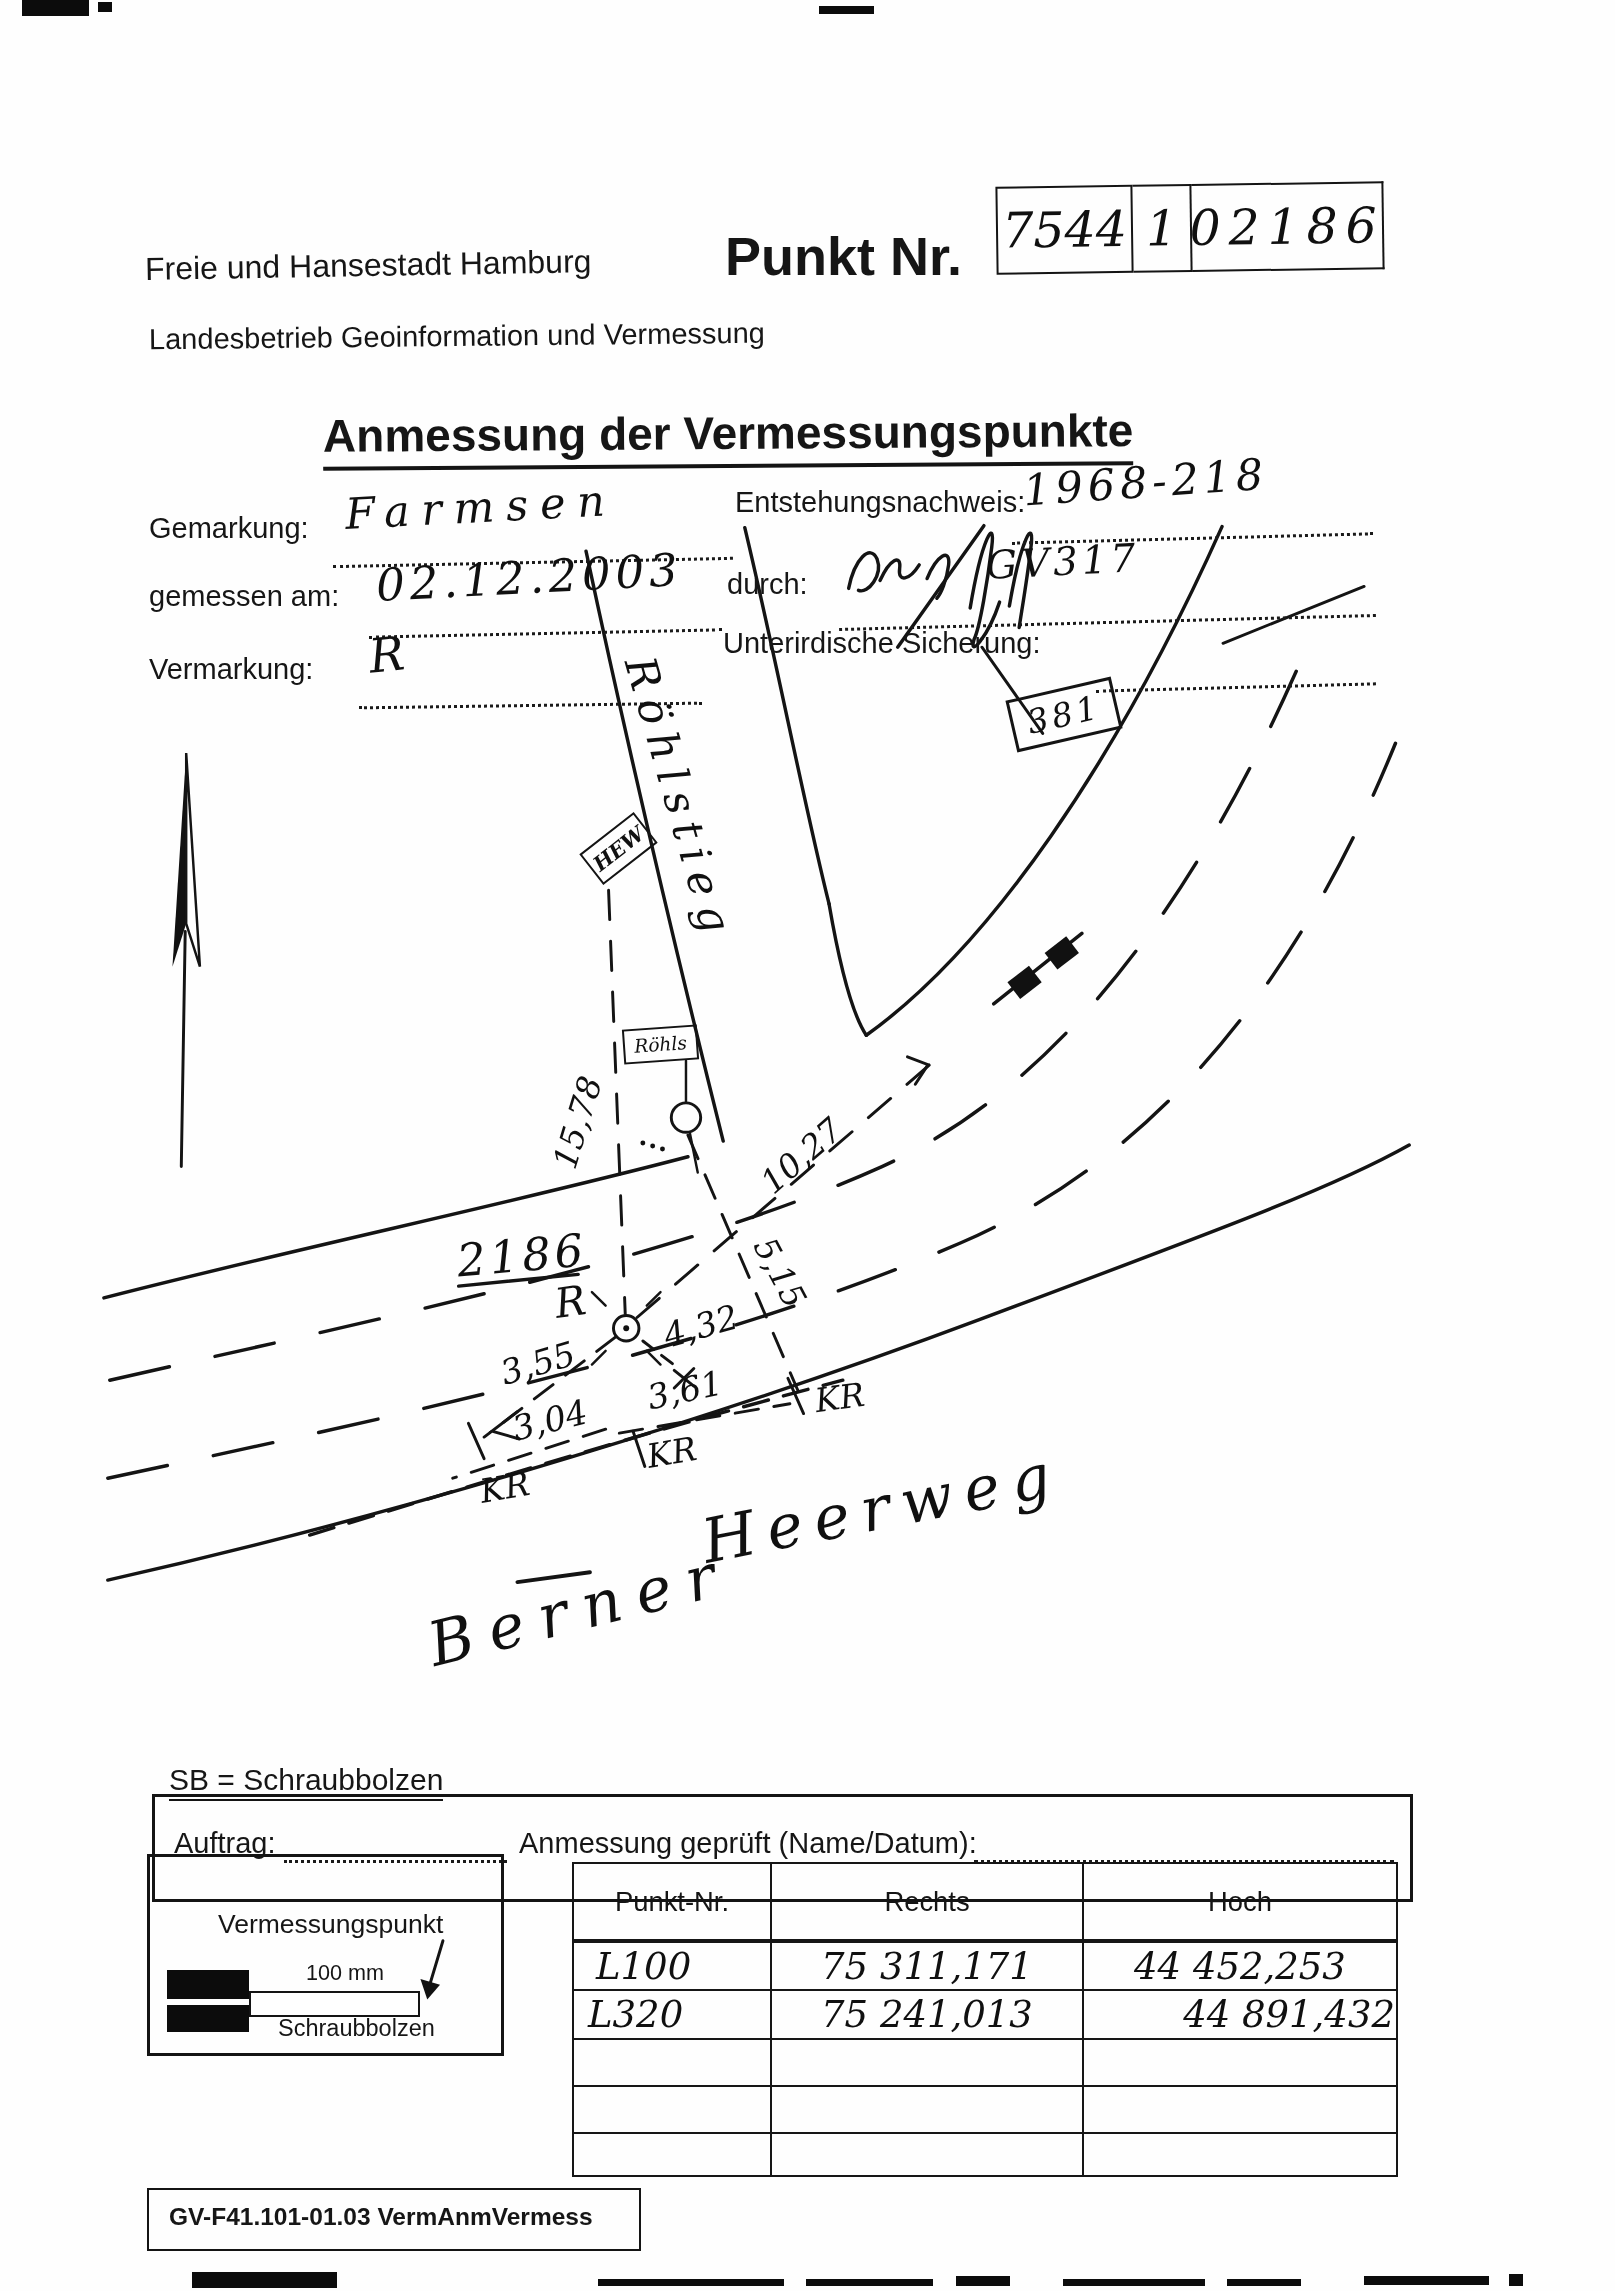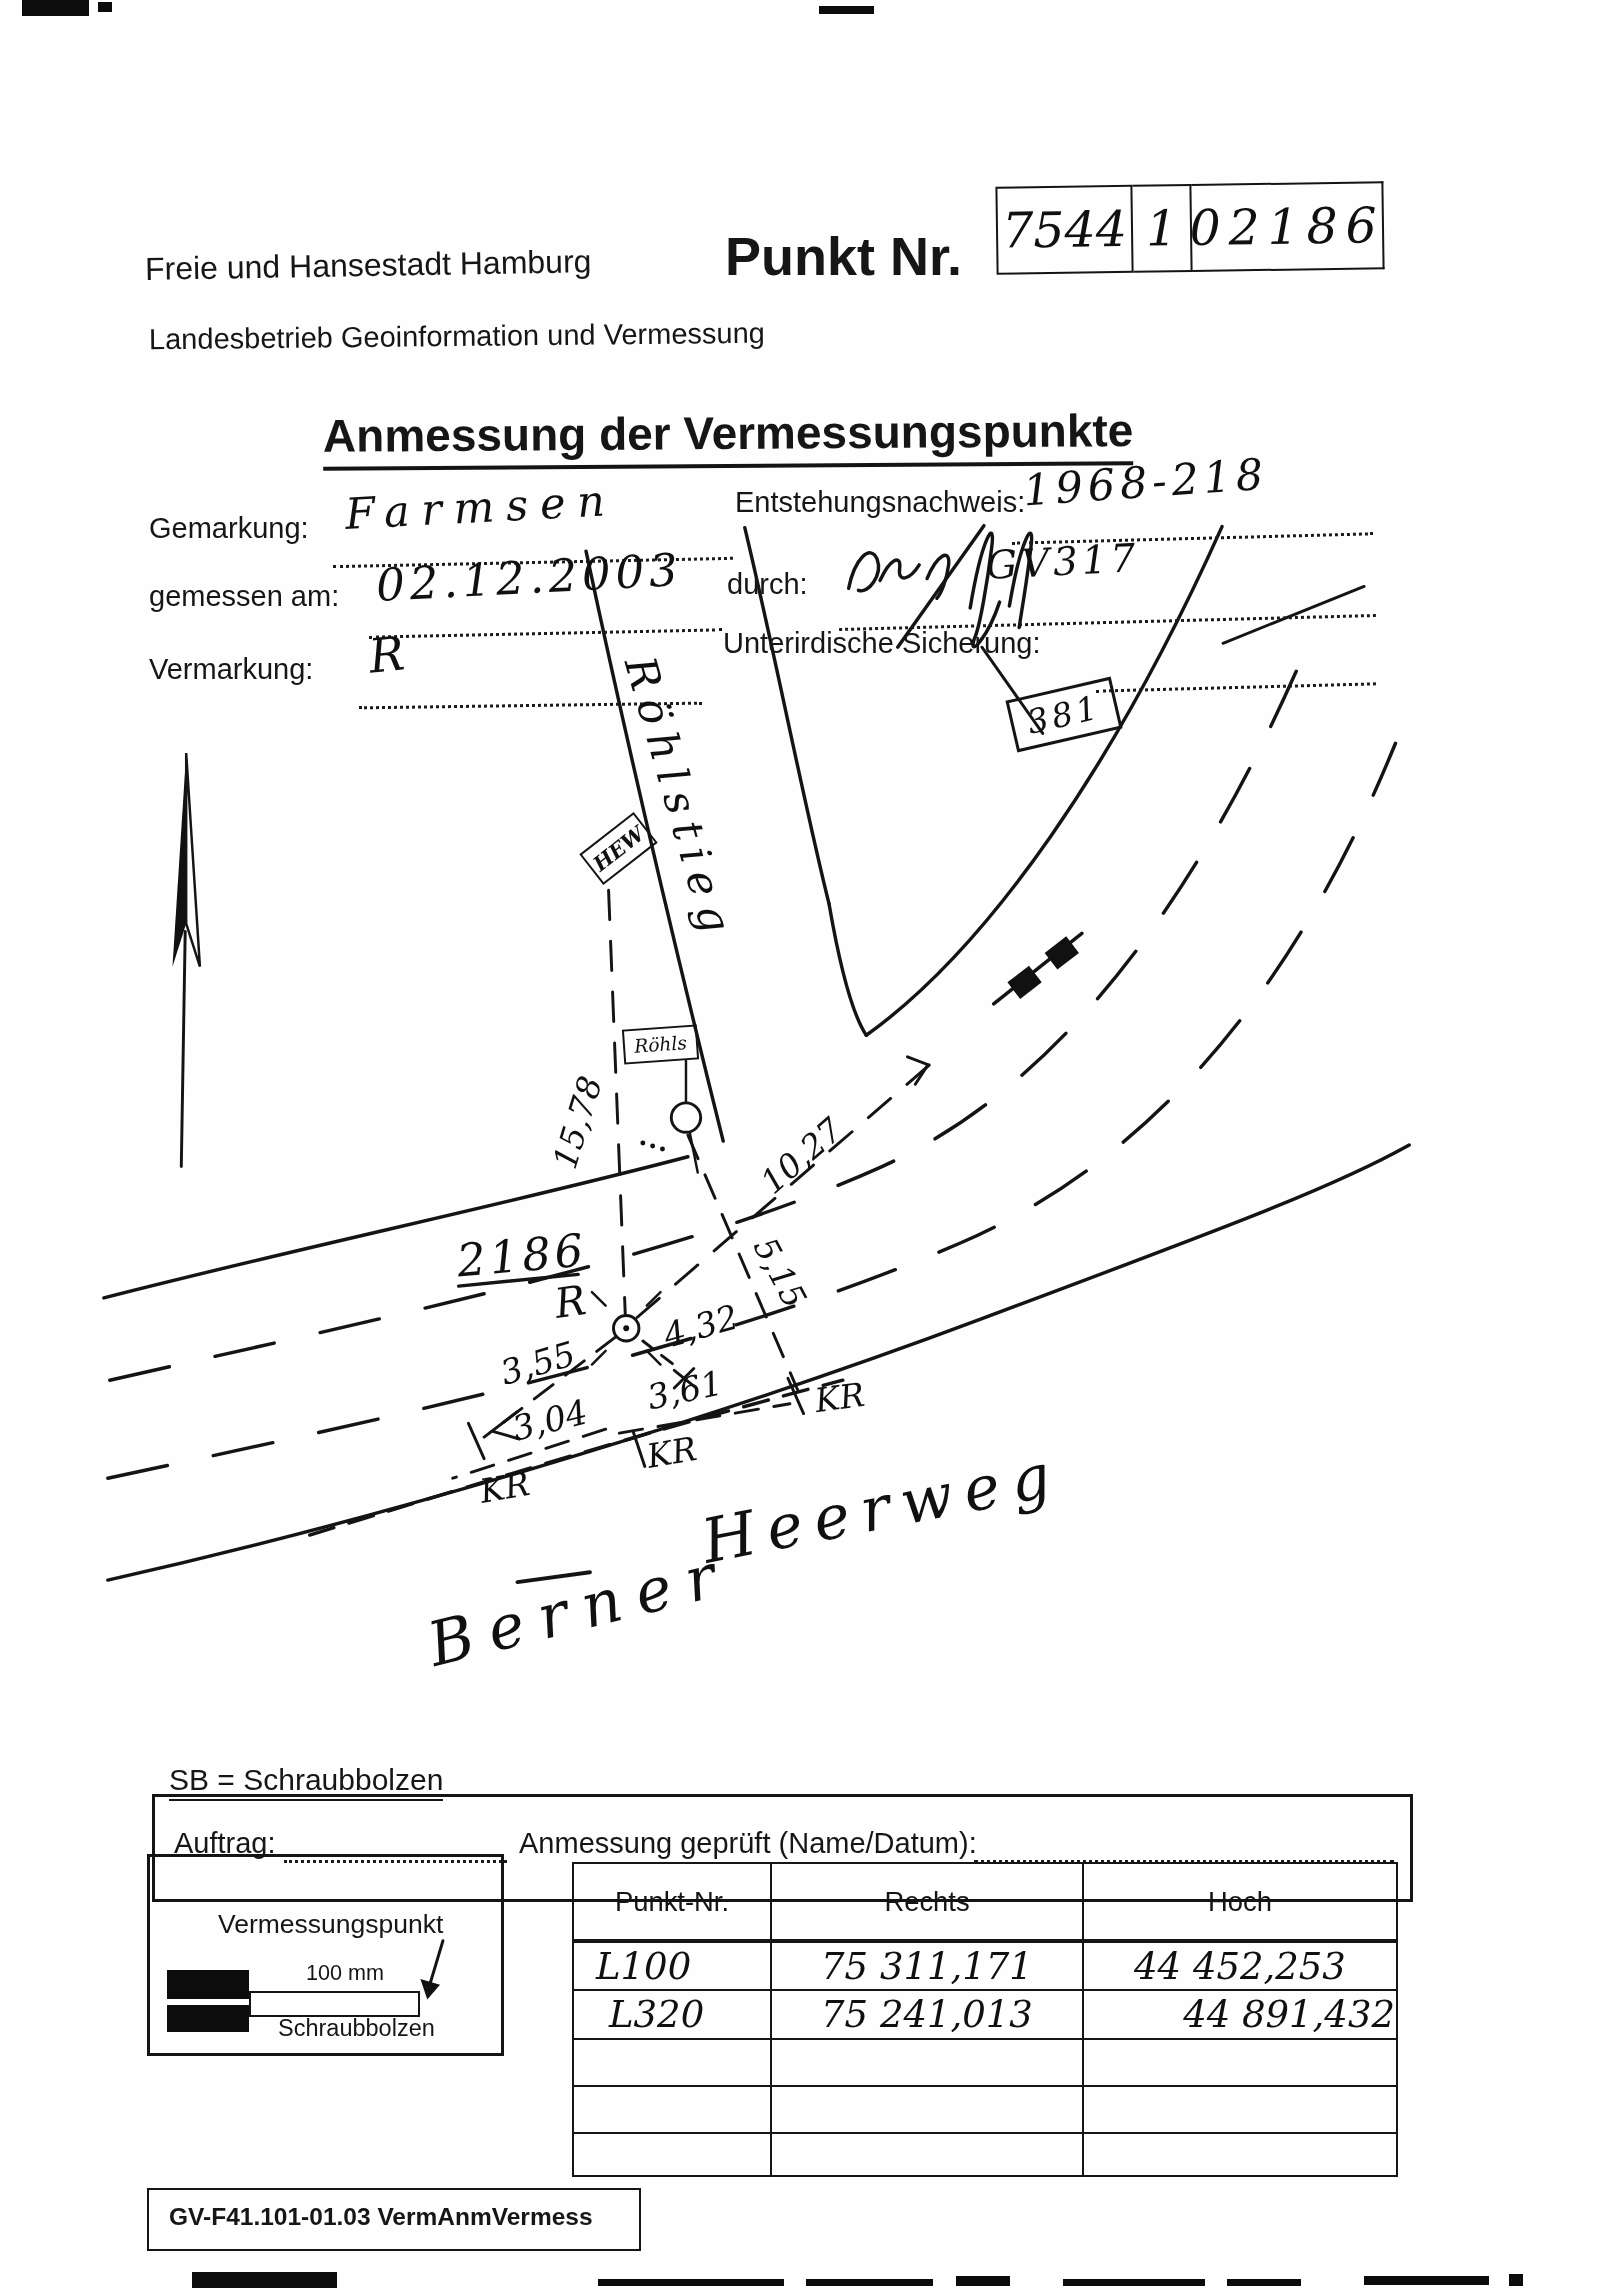--- a/index.html
+++ b/index.html
@@ -176,21 +176,21 @@
       <th style="width:194px;font-size:27.4px;font-weight:normal;border-bottom:4.9px solid #161616;margin-left:12px;">Punkt-Nr.</th>
       <th style="width:308px;font-size:27.4px;font-weight:normal;border-bottom:4.9px solid #161616;">Rechts</th>
       <th style="width:310px;font-size:27.4px;font-weight:normal;border-bottom:4.9px solid #161616;">Hoch</th>
     </tr>
     <tr style="height:49px;">
       <td class="hw" style="font-size:37px;padding-left:22px;overflow:visible;">L100</td>
       <td class="hw" style="font-size:37px;text-align:center;">75 311,171</td>
       <td class="hw" style="font-size:37px;text-align:center;">44 452,253</td>
     </tr>
     <tr style="height:49px;">
-      <td class="hw" style="font-size:37px;padding-left:35px;">L320</td>
+      <td class="hw" style="font-size:37px;padding-left:14px;">L320</td>
       <td class="hw" style="font-size:37px;text-align:center;">75 241,013</td>
       <td class="hw" style="font-size:37px;text-align:right;">44 891,432</td>
     </tr>
     <tr style="height:47px;">
       <td></td>
       <td></td>
       <td></td>
     </tr>
     <tr style="height:47px;">
       <td></td>

